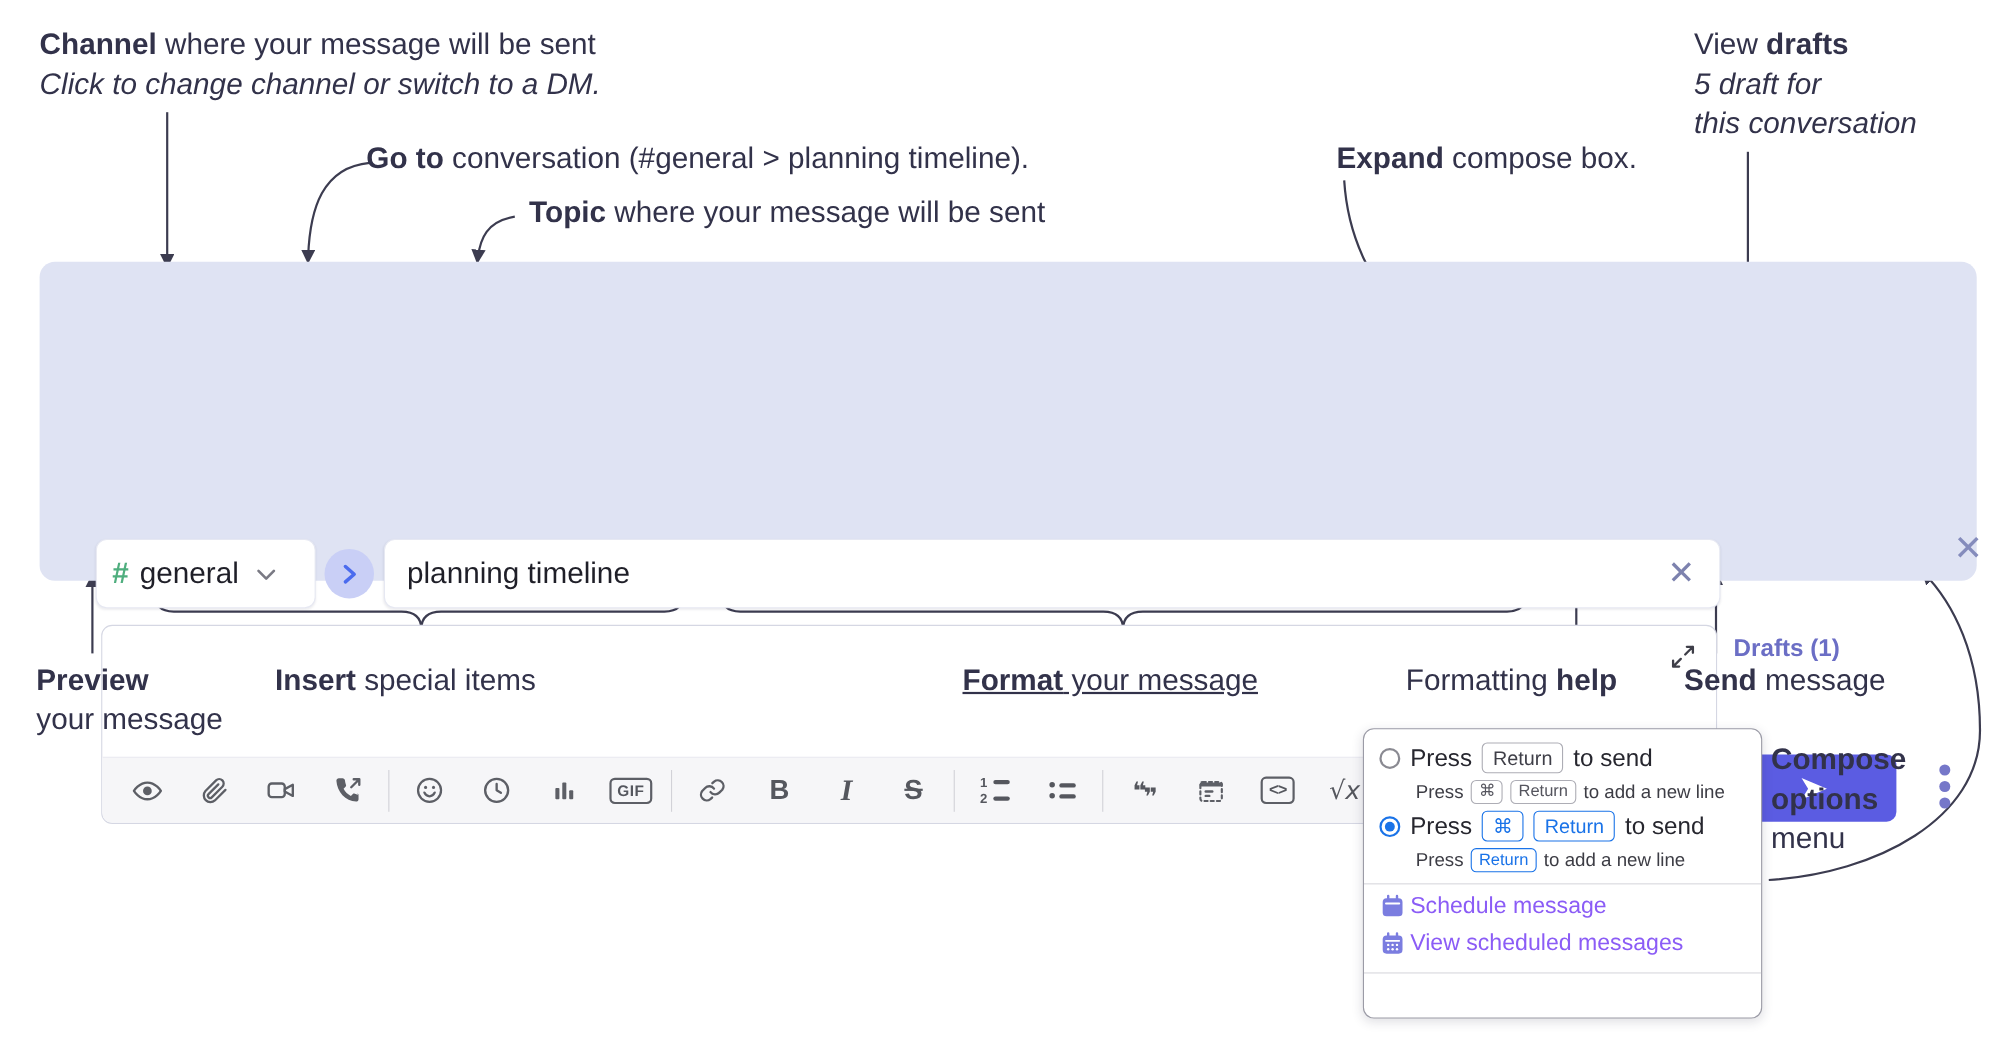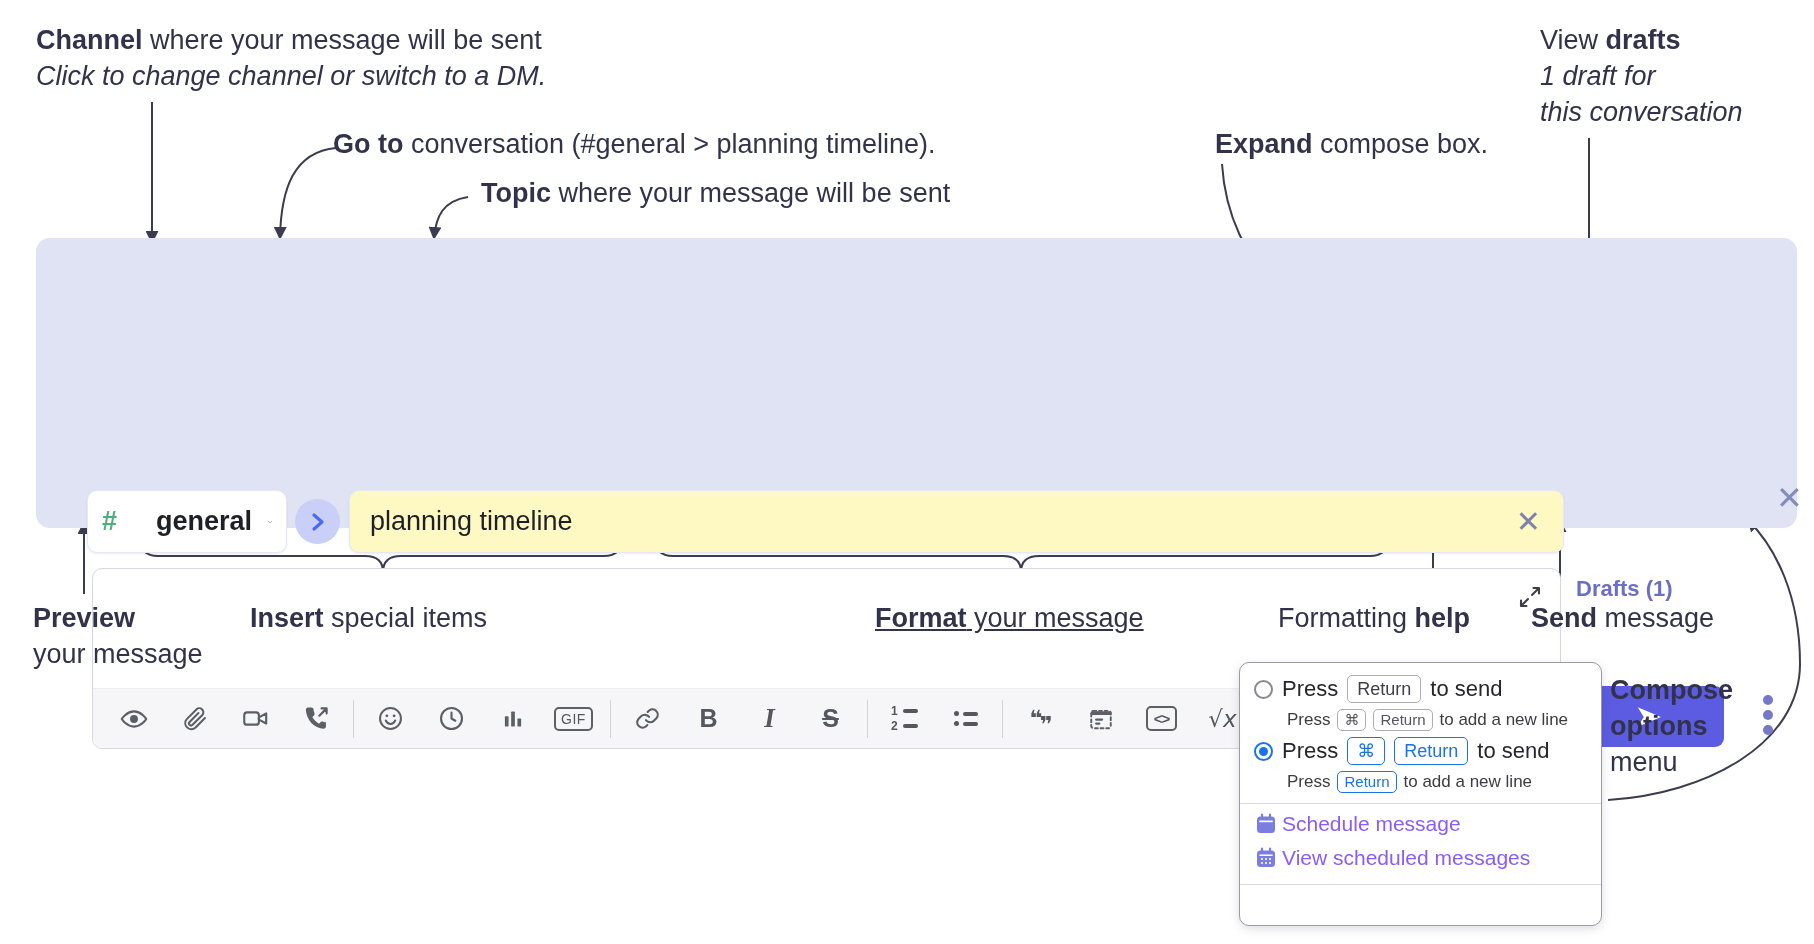--- a/index.html
+++ b/index.html
@@ -8,24 +8,24 @@
   .ann{position:absolute;font-size:27px;line-height:36px;color:#32324a;white-space:nowrap;}
   .b{font-weight:700;}
   .i{font-style:italic;}
   
   .composer{position:absolute;left:36px;top:238px;width:1761px;height:290px;
             background:#dfe3f3;border-radius:14px;}
   .chanbox{position:absolute;left:51px;top:252px;width:200px;height:63px;background:#fff;
            border:1px solid #e6e8f2;border-radius:10px;box-shadow:0 1px 2px rgba(30,30,60,.08);
            display:flex;align-items:center;gap:10px;padding:0 14px;box-sizing:border-box;}
   .chanbox .hash{color:#4fae7e;font-weight:700;font-size:27px;}
-  .chanbox .cname{font-size:27px;font-weight:700;color:#1f1f28;margin-left:29px;}
+  .chanbox .cname{font-size:27px;font-weight:400;color:#1f1f28;}
   .gotocircle{position:absolute;left:259px;top:261px;width:45px;height:45px;border-radius:50%;
               background:#c9cff6;display:flex;align-items:center;justify-content:center;}
-  .topicbox{position:absolute;left:313px;top:252px;width:1215px;height:63px;background:#fef9c3;
+  .topicbox{position:absolute;left:313px;top:252px;width:1215px;height:63px;background:#ffffff;
             border:1px solid #e6e8f2;border-radius:10px;box-shadow:0 1px 2px rgba(30,30,60,.08);
             display:flex;align-items:center;padding:0 18px;box-sizing:border-box;}
   .topicbox input{flex:1;border:none;outline:none;font-size:27px;color:#1f1f28;
                   font-family:inherit;background:transparent;}
   .clearx{color:#7d82ae;font-size:30px;line-height:30px;cursor:pointer;padding:0 4px;}
   .bigx{position:absolute;left:1740px;top:244px;color:#858cbc;font-size:32px;line-height:32px;cursor:pointer;}
   .msgwrap{position:absolute;left:56px;top:330px;width:1469px;height:181px;background:#fff;
            border:1px solid #d5d7e3;border-radius:10px;box-sizing:border-box;overflow:hidden;}
   .msgarea{position:relative;height:119px;}
   .msgarea input{position:absolute;left:14px;top:16px;width:1380px;border:none;outline:none;
@@ -34,21 +34,21 @@
   .expandic{position:absolute;right:18px;top:16px;}
   .toolbar{position:relative;height:60px;background:#f6f6f8;border-top:1px solid #ececf1;
            display:flex;align-items:center;padding:0 10px;box-sizing:border-box;}
   .tbtn{width:61px;height:44px;display:flex;align-items:center;justify-content:center;
         color:#5d5f66;flex:0 0 auto;cursor:pointer;}
   .tdiv{width:1px;height:38px;background:#d2d2d8;margin:0 6px;flex:0 0 auto;}
   .tico svg{display:block;}
   .glyph{font-size:25px;font-weight:700;color:#55575e;}
   .glyph.it{font-style:italic;font-family:"Liberation Serif","DejaVu Serif",serif;font-size:27px;}
   .glyph.st{text-decoration:line-through;font-weight:600;}
-  .gifbadge{border:2px solid #5d5f66;border-radius:5px;font-size:14px;font-weight:400;
+  .gifbadge{border:2px solid #5d5f66;border-radius:5px;font-size:14px;font-weight:700;
             padding:2px 5px;color:#55575e;letter-spacing:.5px;}
   .codebadge{border:2px solid #5d5f66;border-radius:5px;font-size:15px;font-weight:700;
              padding:2px 6px;color:#55575e;letter-spacing:-1px;}
   .listico{display:flex;flex-direction:column;gap:5px;}
   .listico .row{display:flex;align-items:center;gap:4px;}
   .listico .digit{font-size:12px;font-weight:700;color:#55575e;line-height:10px;width:8px;}
   .listico .dot{width:5px;height:5px;border-radius:50%;background:#55575e;}
   .listico .bar{width:15px;height:4px;border-radius:2px;background:#55575e;}
   .quoteico{font-size:22px;font-weight:700;color:#55575e;letter-spacing:-3px;}
   .quoteico .lo{display:inline-block;transform:translateY(6px);}
@@ -102,21 +102,21 @@
   </g>
 </svg>
 
 <div class="ann" style="left:36px;top:22px;"><span class="b">Channel</span><span> where your message will be sent</span></div>
 <div class="ann i" style="left:36px;top:58px;"><span>Click to change channel or switch to a DM.</span></div>
 <div class="ann" style="left:333px;top:126px;"><span class="b">Go to</span><span> conversation (#general &gt; planning timeline).</span></div>
 <div class="ann" style="left:481px;top:175px;"><span class="b">Topic</span><span> where your message will be sent</span></div>
 <div class="ann" style="left:1215px;top:126px;"><span class="b">Expand</span><span> compose box.</span></div>
 <div class="ann" style="left:1540px;top:22px;">
   <span>View </span><span class="b">drafts</span><br>
-  <span class="i">1 draft for</span><br>
+  <span class="i">5 draft for</span><br>
   <span class="i">this conversation</span>
 </div>
 
 <div class="composer">
 
   <div class="chanbox">
     <span class="hash">#</span>
     <span class="cname">general</span>
     <svg width="18" height="12" viewBox="0 0 18 12" style="margin-left:6px;">
       <polyline points="2,3 9,10 16,3" fill="none" stroke="#7a7a84" stroke-width="2.4" stroke-linecap="round" stroke-linejoin="round"></polyline>

